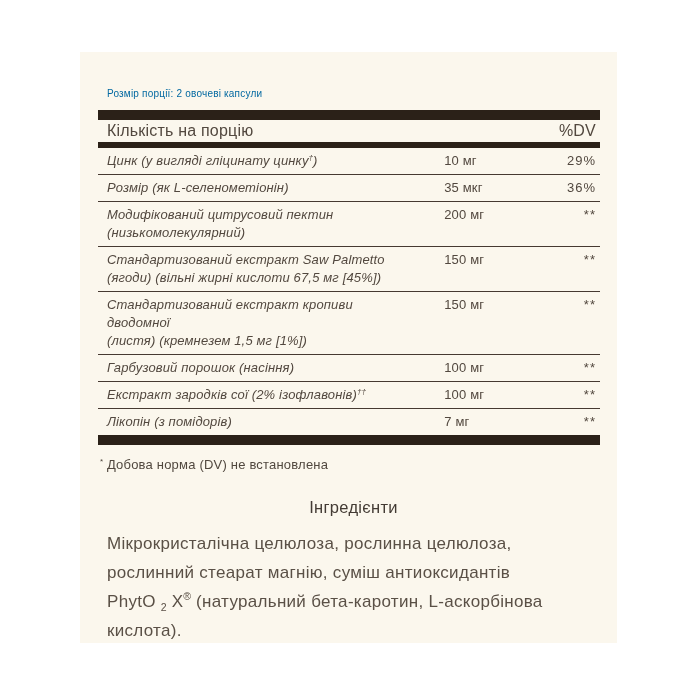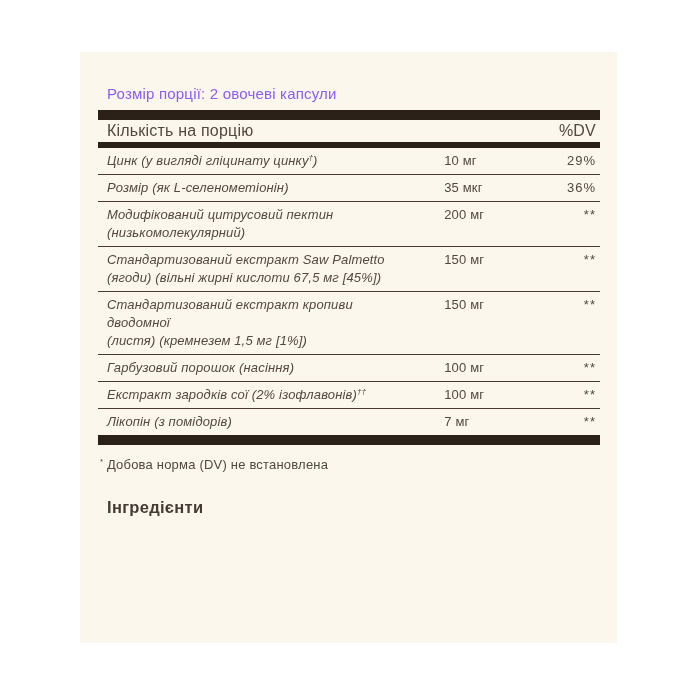--- a/index.html
+++ b/index.html
@@ -1,37 +1,37 @@
 <!DOCTYPE html>
 <html><head>
 <meta charset="utf-8">
 <style>
   html,body{margin:0;padding:0;background:#ffffff;width:700px;height:700px;overflow:hidden;
     font-family:"Liberation Sans","DejaVu Sans",sans-serif;}
   .stage{position:relative;width:700px;height:700px;background:#ffffff;}
   .card{position:absolute;left:80px;top:52px;width:537px;height:591px;background:#fbf7ed;}
   .content{position:absolute;left:18px;top:34px;width:502px;color:#52483f;}
-  .serving{font-size:15px;line-height:15px;padding-left:9px;letter-spacing:.2px;color:#8b5cf6;}
+  .serving{font-size:10px;line-height:15px;padding-left:9px;letter-spacing:.2px;color:#0369a1;}
   .bar-thick{height:10px;background:#2b2118;margin-top:9px;}
   .bar-thick.bottom{margin-top:0;}
   .bar-mid{height:6px;background:#2b2118;}
   .hdr{display:flex;align-items:center;padding:4px 0;font-size:16px;line-height:14px;letter-spacing:.2px;}
   .hdr .h-left{flex:1;padding-left:9px;}
   .hdr .h-right{width:63px;text-align:right;padding-right:4px;}
   .tbody{}
   .frow{display:flex;align-items:flex-start;padding:4px 0;font-size:13px;letter-spacing:.15px;}
   .frow + .frow{border-top:1.5px solid #463a31;}
   .c-name{width:349px;padding-left:9px;box-sizing:border-box;}
   .c-name .nline{line-height:18px;font-style:italic;}
   .c-amt{width:90px;line-height:18px;}
   .c-dv{width:63px;text-align:right;padding-right:4px;line-height:18px;letter-spacing:1px;}
   sup,sub{font-size:.62em;line-height:0;letter-spacing:0;}
   .footnote{margin-top:12px;padding-left:2px;font-size:13px;line-height:16px;letter-spacing:.2px;color:#51483f;}
-  .ing-title{margin-top:24px;padding-left:9px;font-size:16.5px;line-height:20px;font-weight:700;
-    color:#433b34;letter-spacing:.3px;}
+  .ing-title{margin-top:24px;padding-left:9px;font-size:16.5px;line-height:20px;font-weight:400;
+    color:#433b34;letter-spacing:.3px;text-align:center;}
   .ing-text{margin-top:12px;padding-left:9px;width:452px;font-size:17px;line-height:29px;
     letter-spacing:.3px;color:#5a5046;}
 </style>
 </head>
 <body>
 
 <div class="stage">
   <div class="card">
     <div class="content">
 
@@ -108,16 +108,17 @@
             <div class="c-dv">**</div>
           </div>
         </div>
 
       <div class="bar-thick bottom"></div>
 
       <div class="footnote"><sup>*</sup> Добова норма (DV) не встановлена</div>
 
       <div class="ing-title">Інгредієнти</div>
 
+      <div class="ing-text">Мікрокристалічна целюлоза, рослинна целюлоза, рослинний стеарат магнію, суміш антиоксидантів PhytO <sub>2</sub> X<sup>®</sup> (натуральний бета-каротин, L-аскорбінова кислота).</div>
 
     </div>
   </div>
 </div>
 
 </body></html>

